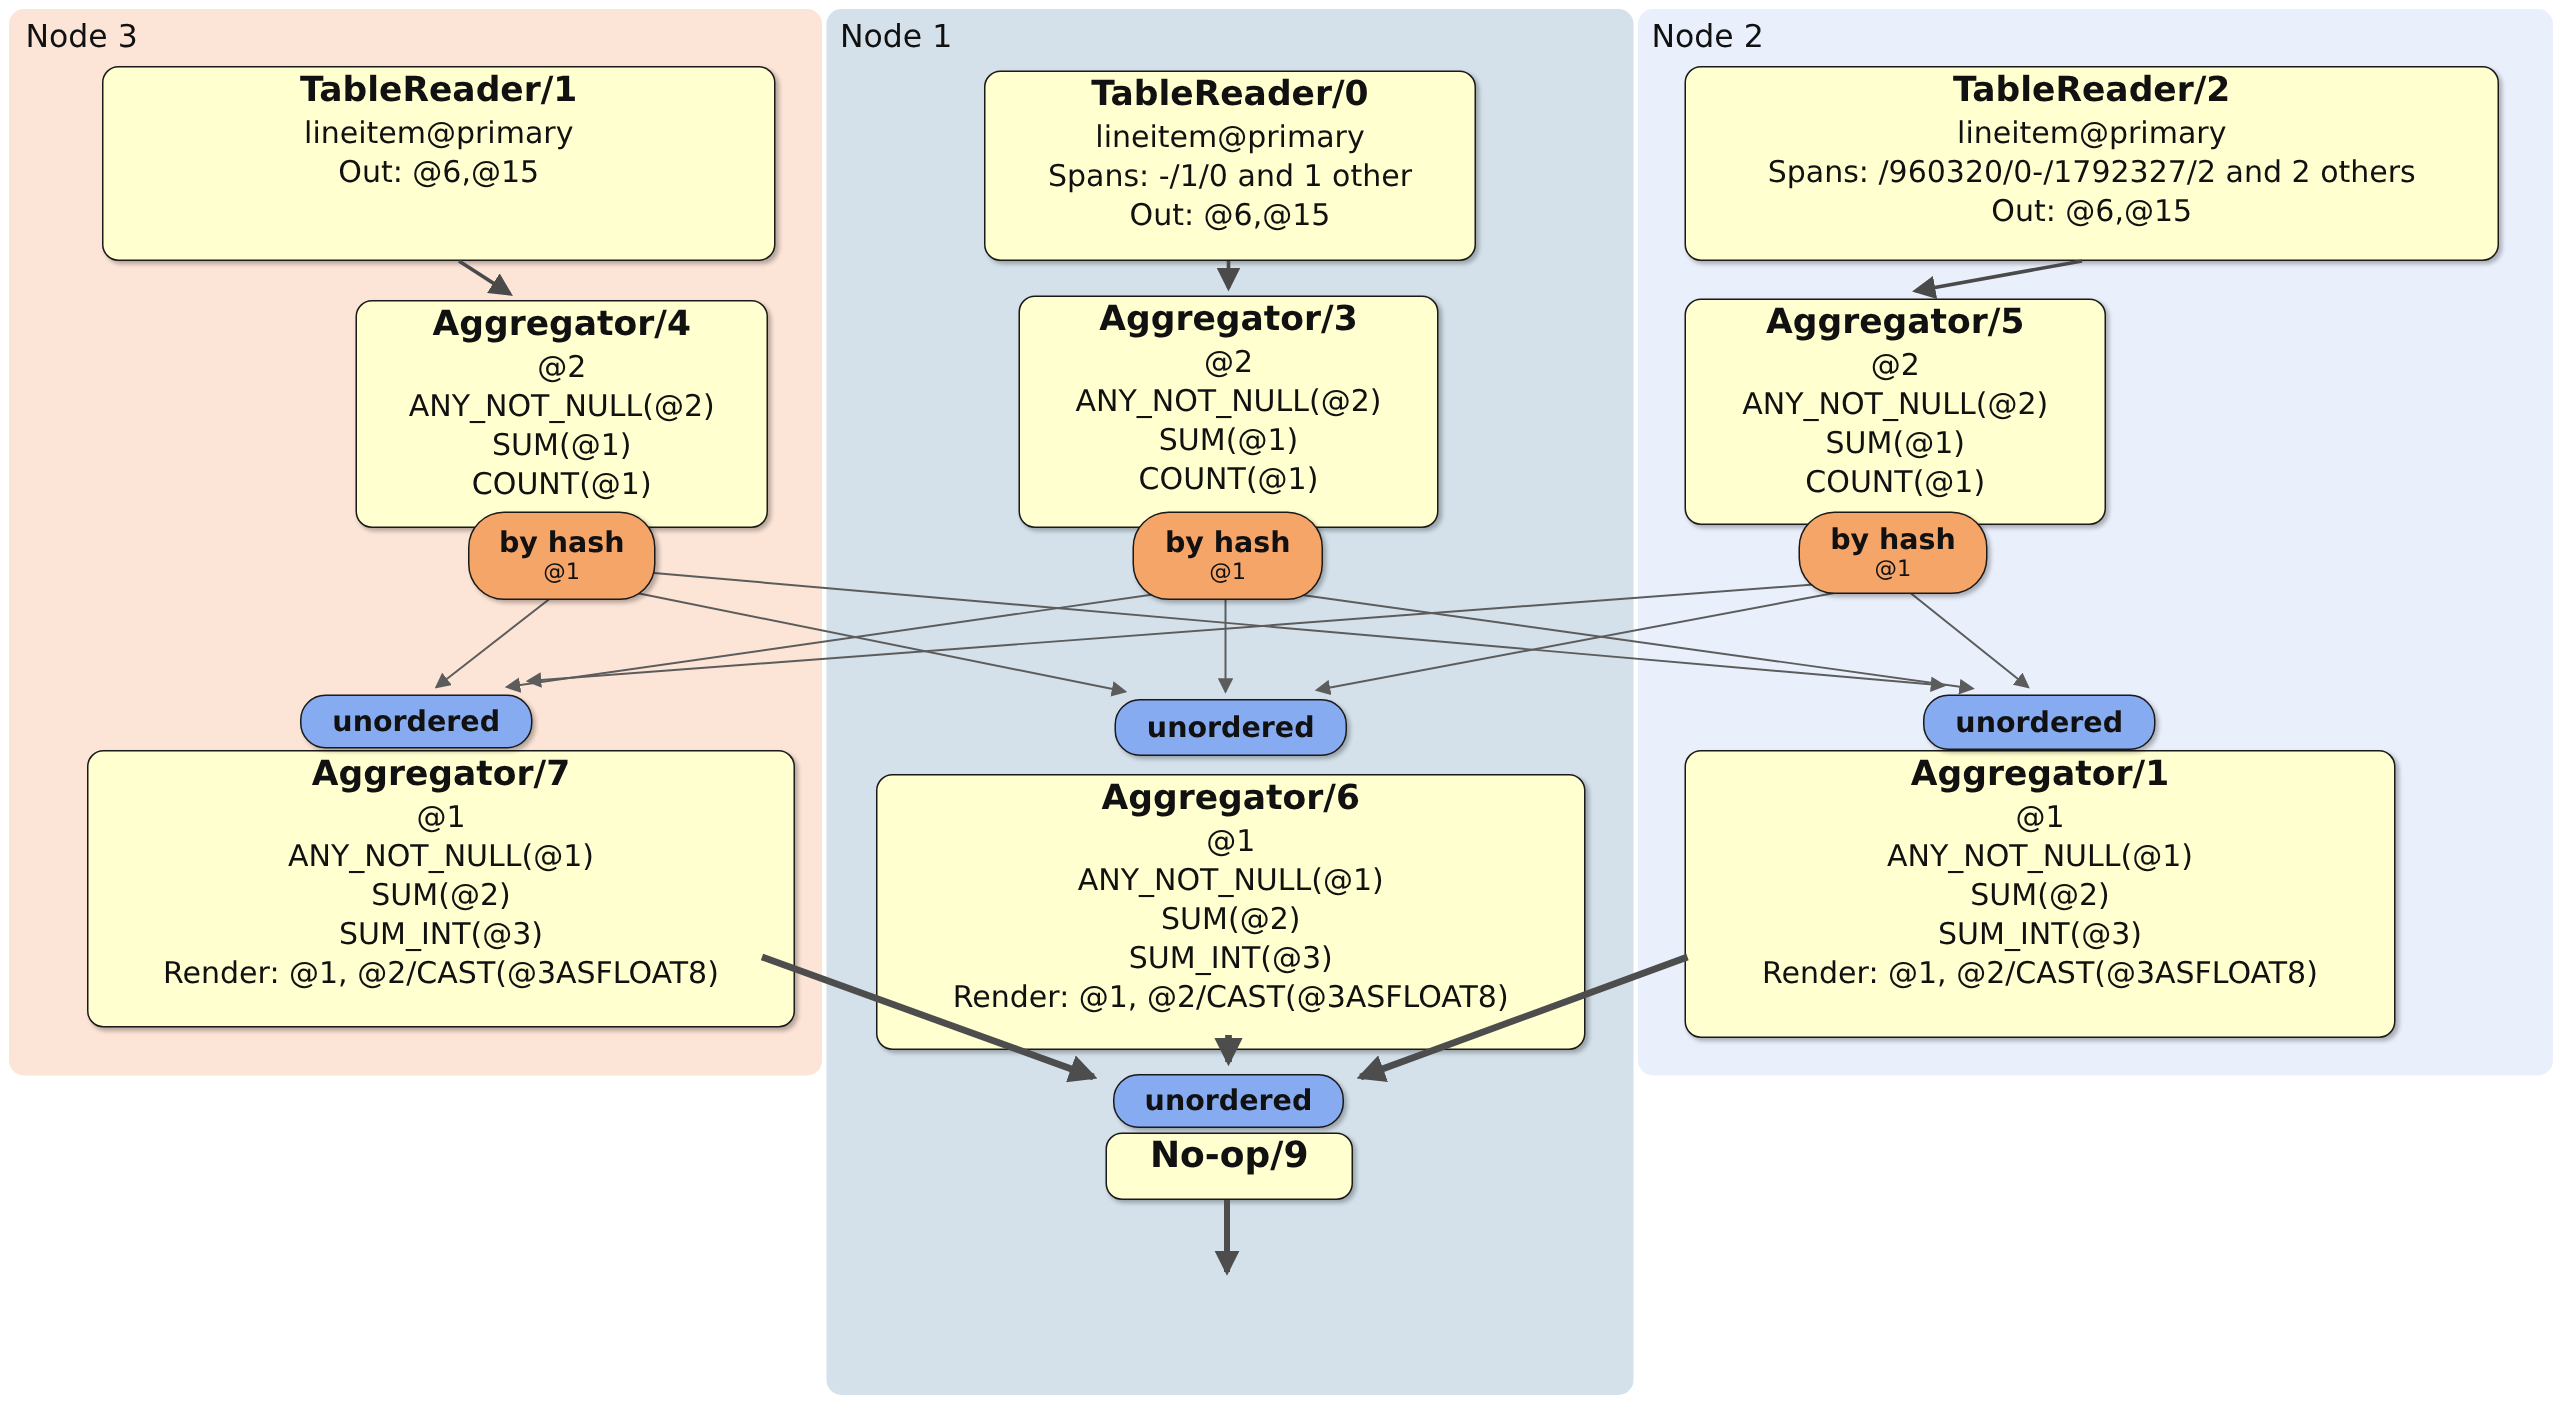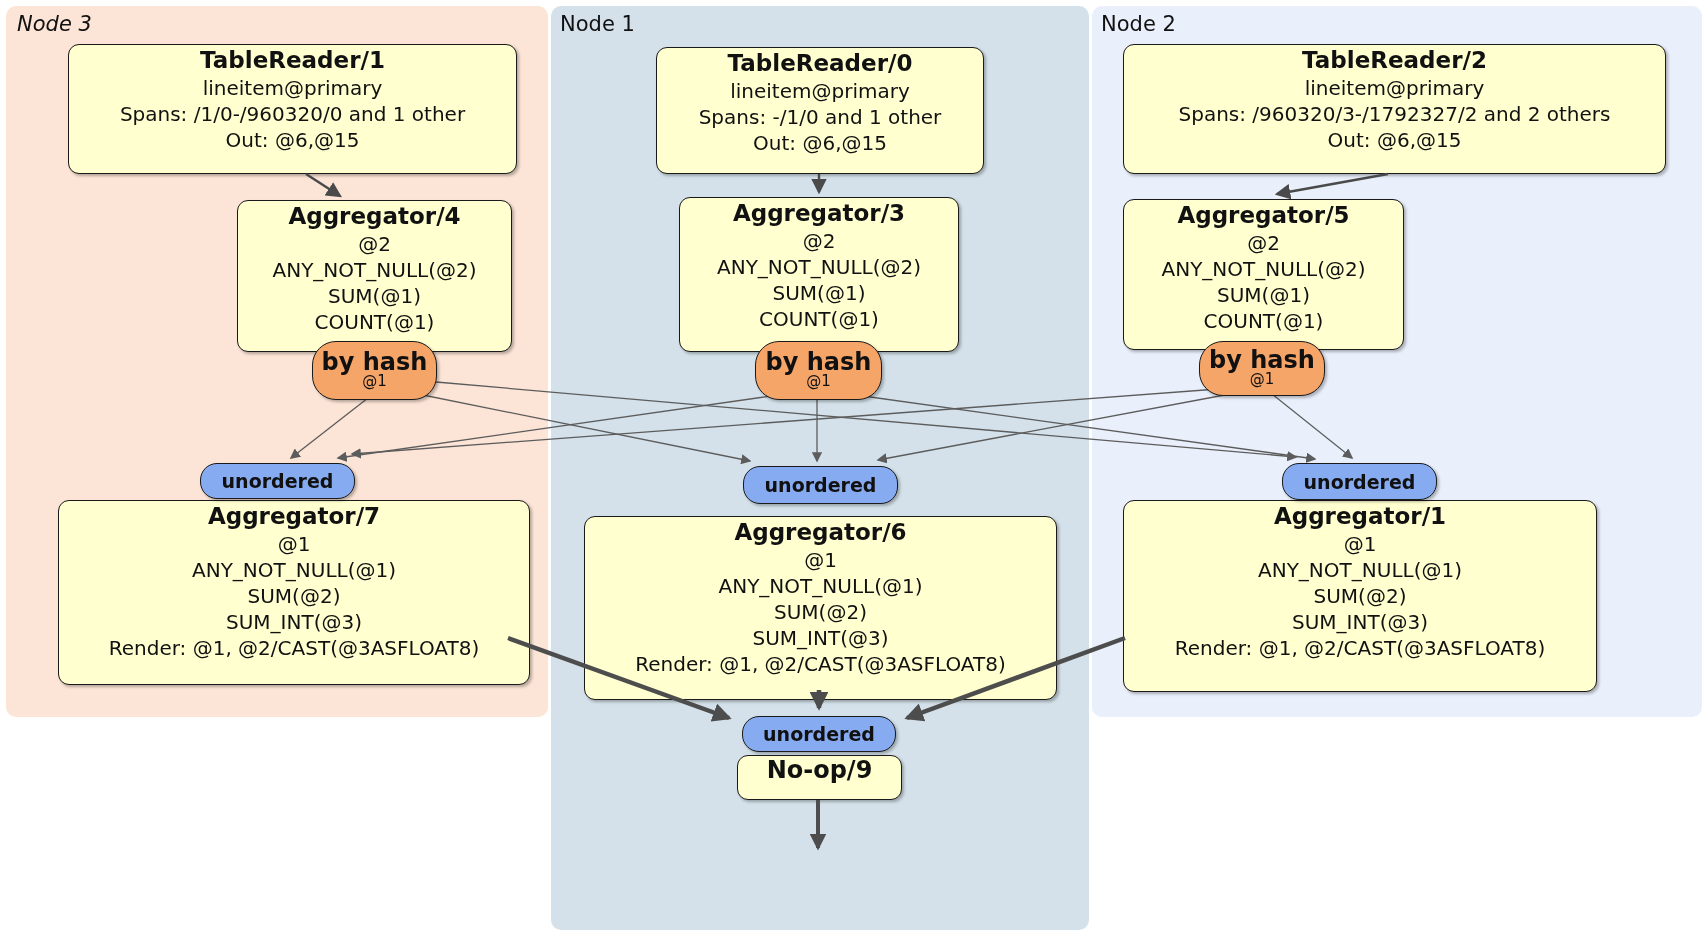--- a/index.html
+++ b/index.html
@@ -15,37 +15,37 @@
     display:flex;flex-direction:column;justify-content:flex-start;align-items:center;
     text-align:center;z-index:2;
   }
   .pbox .t{font-weight:bold;font-size:23px;line-height:30px;}
   .pbox .l{font-size:20px;line-height:26px;white-space:nowrap;}
   .pill{
     position:absolute;display:flex;flex-direction:column;justify-content:center;align-items:center;
     border:1.6px solid #1a1a1a;box-shadow:2px 2px 3px rgba(0,0,0,0.28);z-index:4;text-align:center;
   }
   .router{background:#f6a569;border-radius:24px;}
-  .router .t{font-weight:bold;font-size:24px;line-height:21px;}
+  .router .t{font-weight:bold;font-size:19px;line-height:21px;}
   .router .s{font-size:15px;line-height:17px;}
   .sync{background:#87abf0;border-radius:17px;}
   .sync .t{font-weight:bold;font-size:19px;line-height:20px;}
   .term{font-weight:bold;font-size:24px;}
   #edges{position:absolute;left:0;top:0;z-index:3;pointer-events:none;}
 </style>
 </head>
 <body>
 
 <div id="canvas">
 
   <div class="region" style="left:6px;top:6px;width:542px;height:711px;background:#fce4d6;"></div>
   <div class="region" style="left:551px;top:6px;width:538px;height:924px;background:#d4e1ea;"></div>
   <div class="region" style="left:1092px;top:6px;width:610px;height:711px;background:#e9effb;"></div>
 
-  <div class="region-label" style="left:17px;top:12px;font-style:italic;">Node 3</div>
+  <div class="region-label" style="left:17px;top:12px;">Node 3</div>
   <div class="region-label" style="left:560px;top:12px;">Node 1</div>
   <div class="region-label" style="left:1101px;top:12px;">Node 2</div>
 
   <svg id="edges" width="1708" height="940" viewBox="0 0 1708 940">
     <defs>
       <marker id="arrow-s" viewBox="0 0 10 10" refX="8.5" refY="5" markerWidth="8" markerHeight="8" orient="auto-start-reverse">
         <path d="M0,0 L10,5 L0,10 z" fill="#5c5c5c"></path>
       </marker>
       <marker id="arrow-m" viewBox="0 0 10 10" refX="8.5" refY="5" markerWidth="6.5" markerHeight="6.5" orient="auto-start-reverse">
         <path d="M0,0 L10,5 L0,10 z" fill="#4a4a4a"></path>
@@ -72,35 +72,34 @@
     <line x1="508" y1="638" x2="729" y2="718" stroke="#4d4d4d" stroke-width="4.5" marker-end="url(#arrow-l)"></line>
     <line x1="819" y1="690" x2="819" y2="708" stroke="#4d4d4d" stroke-width="4.5" marker-end="url(#arrow-l)"></line>
     <line x1="1125" y1="638" x2="907" y2="718" stroke="#4d4d4d" stroke-width="4.5" marker-end="url(#arrow-l)"></line>
 
     <line x1="818" y1="800" x2="818" y2="848" stroke="#4d4d4d" stroke-width="4" marker-end="url(#arrow-l)"></line>
   </svg>
 
   <div class="pbox" style="left:68px;top:44px;width:447px;height:128px;">
     <div class="t">TableReader/1</div>
     <div class="l">lineitem@primary</div>
-    <div class="l">Spans: /1/0-/960320/0 and 1 other</div>
     <div class="l">Out: @6,@15</div>
   </div>
 
   <div class="pbox" style="left:656px;top:47px;width:326px;height:125px;">
     <div class="t">TableReader/0</div>
     <div class="l">lineitem@primary</div>
     <div class="l">Spans: -/1/0 and 1 other</div>
     <div class="l">Out: @6,@15</div>
   </div>
 
   <div class="pbox" style="left:1123px;top:44px;width:541px;height:128px;">
     <div class="t">TableReader/2</div>
     <div class="l">lineitem@primary</div>
-    <div class="l">Spans: /960320/3-/1792327/2 and 2 others</div>
+    <div class="l">Spans: /960320/0-/1792327/2 and 2 others</div>
     <div class="l">Out: @6,@15</div>
   </div>
 
   <div class="pbox" style="left:237px;top:200px;width:273px;height:150px;">
     <div class="t">Aggregator/4</div>
     <div class="l">@2</div>
     <div class="l">ANY_NOT_NULL(@2)</div>
     <div class="l">SUM(@1)</div>
     <div class="l">COUNT(@1)</div>
   </div>

